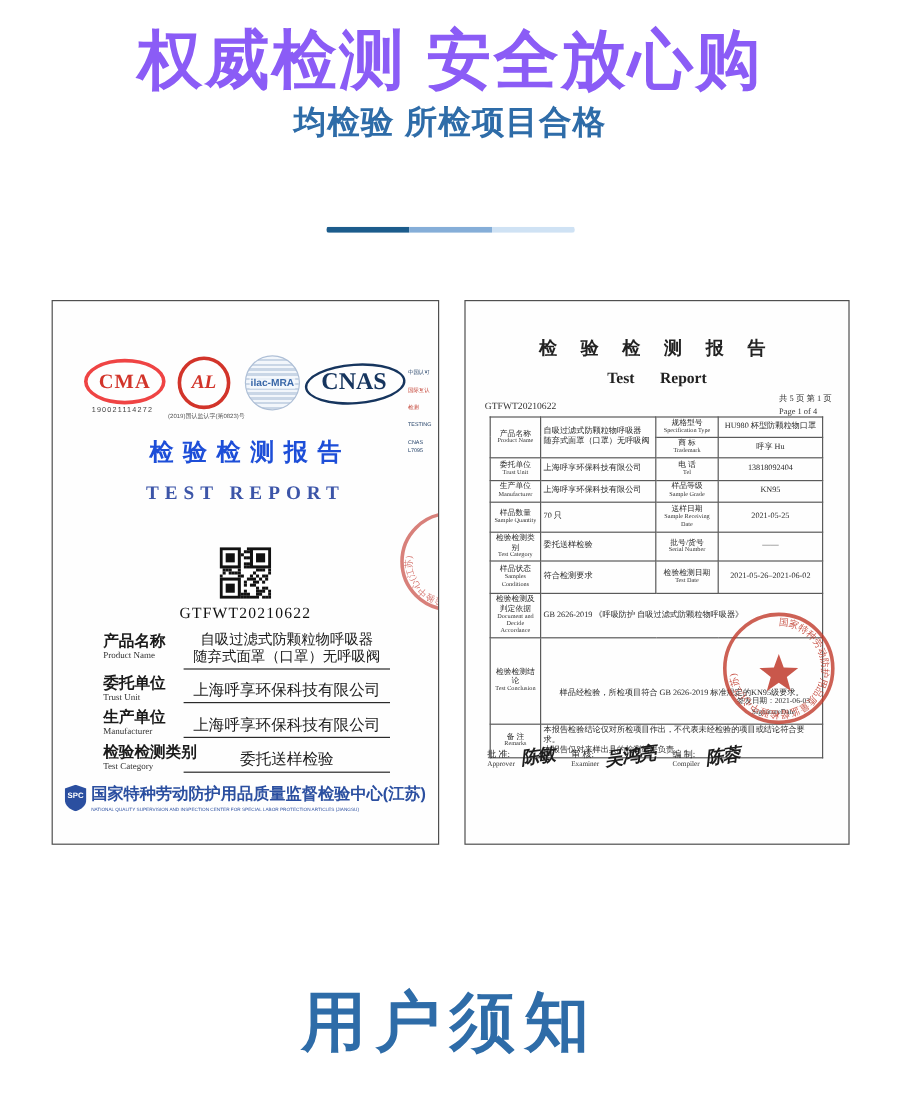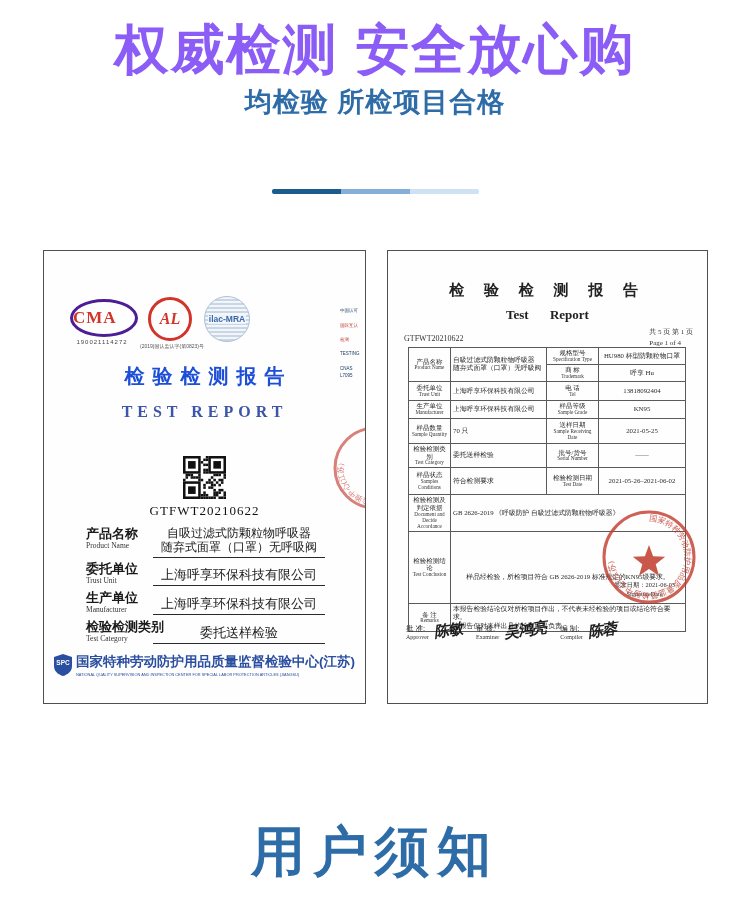--- a/index.html
+++ b/index.html
@@ -15,22 +15,22 @@
   .hdr-bar{top:189px;left:272px;width:207px;height:5px;display:flex;border-radius:2px;overflow:hidden;}
   .hdr-bar i{flex:1;display:block;}
 
   
   .cert{position:absolute;top:250px;height:452px;background:#fefefe;border:1px solid #4f4f4f;overflow:hidden;}
   .cert-left{left:43px;width:321px;}
   .cert-right{left:387px;width:319px;}
   .serif{font-family:"Liberation Serif",serif;}
 
   
-  .cma{left:26px;top:48px;width:62px;height:32px;border:3px solid #4c1d95;border-radius:50%;
-       display:flex;align-items:center;}
+  .cma{left:26px;top:48px;width:62px;height:32px;border:3px solid #ef4444;border-radius:50%;
+       display:flex;align-items:center;justify-content:center;}
   .cma span{color:#d2342a;font-weight:900;font-size:17px;font-family:"Liberation Serif",serif;letter-spacing:1px;}
   .cma-num{left:18px;top:88px;width:80px;text-align:center;font-size:6px;color:#444;letter-spacing:1px;}
   .al{left:104px;top:46px;width:38px;height:38px;border:3px solid #d2342a;border-radius:50%;
       display:flex;align-items:center;justify-content:center;}
   .al span{color:#d2342a;font-weight:900;font-size:16px;font-style:italic;font-family:"Liberation Serif",serif;}
   .al-cap{left:88px;top:92px;width:80px;text-align:center;font-size:5px;color:#555;}
   .ilac{left:160px;top:45px;width:44px;height:44px;border-radius:50%;border:1px solid #aebfd6;
         background:repeating-linear-gradient(to bottom,#f2f6fb 0 2px,#c9d6e6 2px 4px);
         display:flex;align-items:center;justify-content:center;}
   .ilac span{font-size:8.5px;font-weight:700;color:#3a68a8;background:rgba(246,249,253,.75);padding:0 1px;}
@@ -109,20 +109,23 @@
   <div class="abs cma">
     <span>CMA</span>
   </div>
   <div class="abs cma-num">190021114272</div>
   <div class="abs al">
     <span>AL</span>
   </div>
   <div class="abs al-cap">(2019)国认监认字(第0823)号</div>
   <div class="abs ilac">
     <span>ilac-MRA</span>
+  </div>
+  <div class="abs cnas">
+    <em>CNAS</em>
   </div>
   <div class="abs cnas-side">
     <span>中国认可</span><br>
     <span class="red">国际互认</span><br>
     <span class="red">检测</span><br>
     <span>TESTING</span><br>
     <span>CNAS L7095</span>
   </div>
 
   <div class="abs lc-title">检验检测报告</div>

